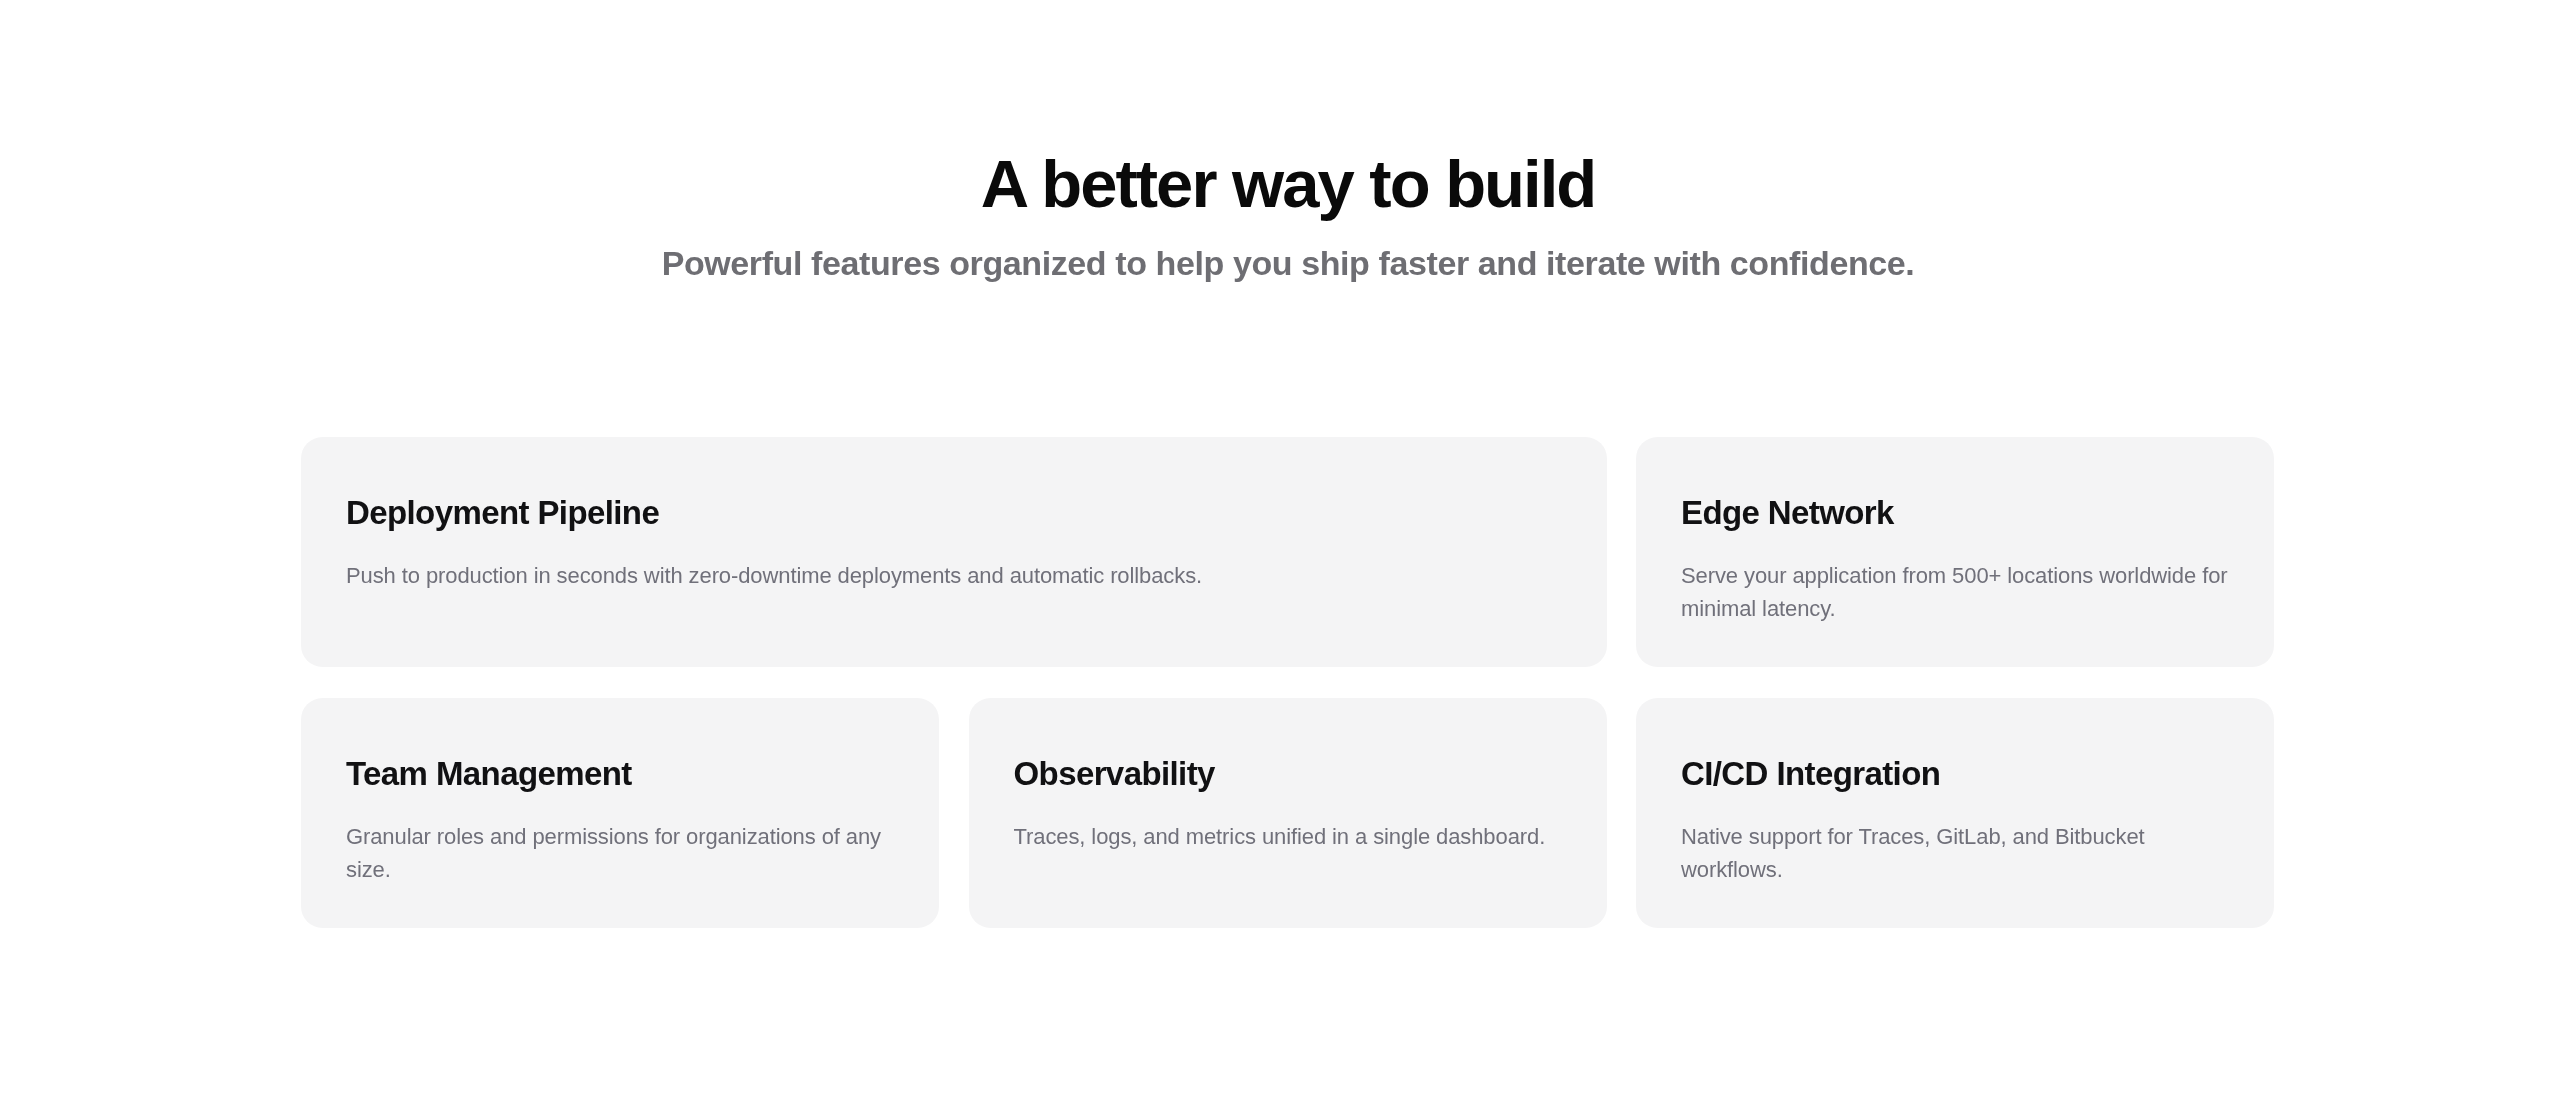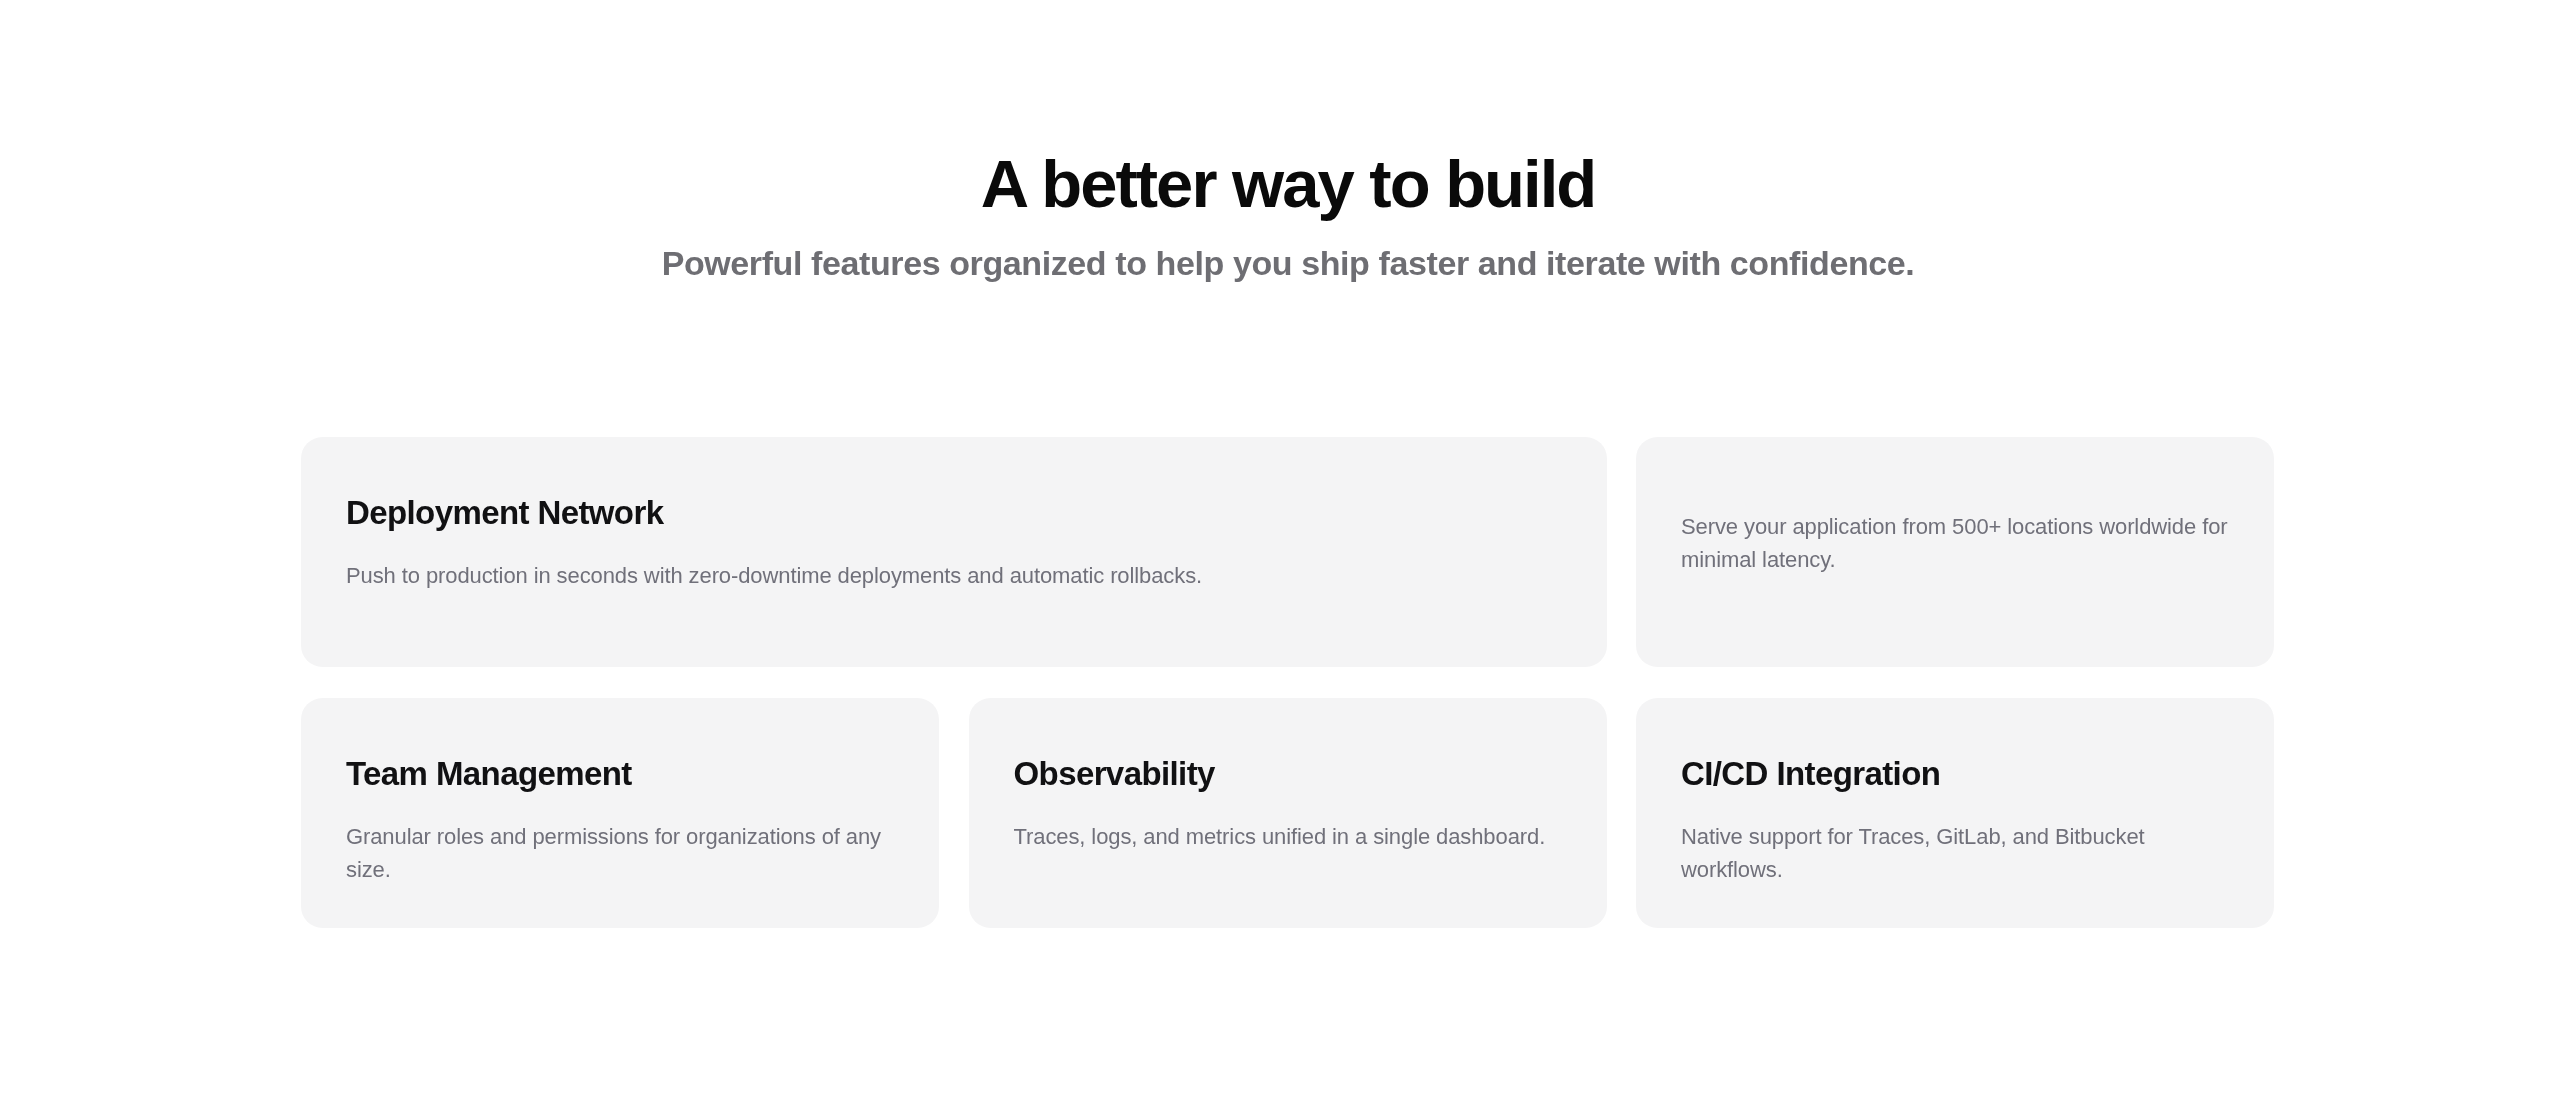--- a/index.html
+++ b/index.html
@@ -104,25 +104,26 @@
 <div class="page">
 
   <header class="section-header">
     <h1 class="section-title">A better way to build</h1>
     <p class="section-subtitle">Powerful features organized to help you ship faster and iterate with confidence.</p>
   </header>
 
   <section class="feature-grid">
 
     <div class="feature-card span-2">
-      <h2 class="card-title">Deployment Network</h2>
+      <h2 class="card-title">Deployment Pipeline</h2>
       <p class="card-desc">Push to production in seconds with zero-downtime deployments and automatic rollbacks.</p>
     </div>
 
     <div class="feature-card">
+      <h2 class="card-title">Edge Network</h2>
       <p class="card-desc">Serve your application from 500+ locations worldwide for minimal latency.</p>
     </div>
 
     <div class="feature-card">
       <h2 class="card-title">Team Management</h2>
       <p class="card-desc">Granular roles and permissions for organizations of any size.</p>
     </div>
 
     <div class="feature-card">
       <h2 class="card-title">Observability</h2>

